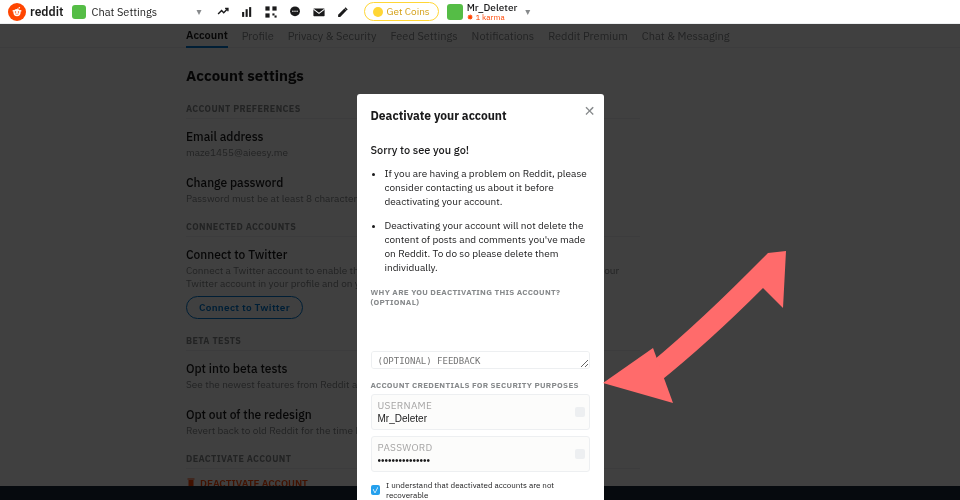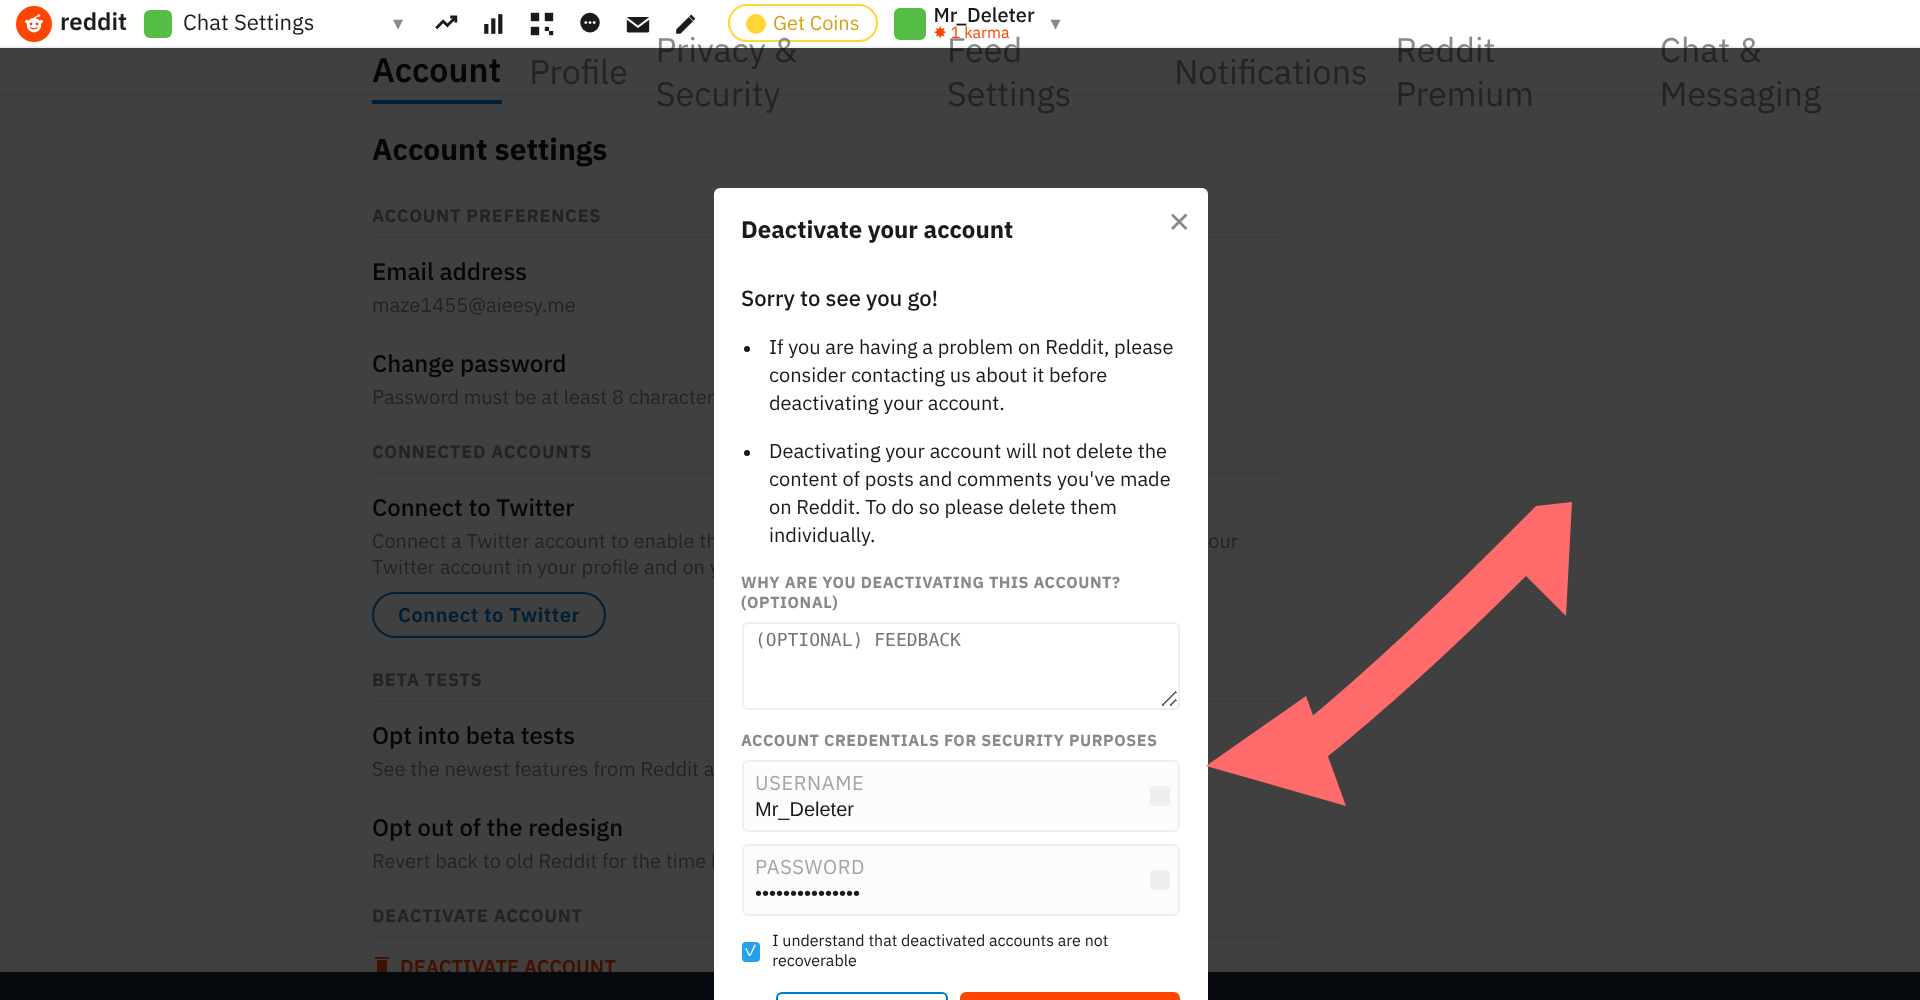--- a/index.html
+++ b/index.html
@@ -21,42 +21,42 @@
   .coins-btn .coin { width: 10px; height: 10px; border-radius: 50%; background: #ffd635; }
   .user-menu { display: flex; align-items: center; gap: 4px; font-size: 10px; }
   .user-menu .avatar { width: 16px; height: 16px; background: #55bd46; border-radius: 3px; }
   .user-menu .uname { font-weight: 500; font-size: 10px; }
   .user-menu .karma { color: #ff4500; font-size: 8px; display:flex; align-items:center; gap:2px; }
   .user-menu .col { display:flex; flex-direction:column; line-height:1; }
   .user-menu .chev { color:#878a8c; font-size:10px; margin-left:4px; }
 
   
   .page { position: absolute; top: 24px; left: 0; right: 0; bottom: 0; background: #fff; }
-  .tabs { display: flex; gap: 14px; padding: 0 0 0 186px; height: 24px; align-items:center; border-bottom:1px solid #edeff1; font-size: 17px; color:#878a8c; }
+  .tabs { display: flex; gap: 14px; padding: 0 0 0 186px; height: 24px; align-items:center; border-bottom:1px solid #edeff1; font-size: 11px; color:#878a8c; }
   .tab { padding: 4px 0; }
   .tab.active { color:#1a1a1b; font-weight:600; border-bottom: 2px solid #0079d3; }
   .settings { padding: 18px 0 0 186px; max-width: 640px; }
   .settings h2 { font-size: 15px; font-weight: 700; margin-bottom: 18px; }
   .sec-label { font-size: 9px; letter-spacing: .4px; font-weight: 700; color: #878a8c; border-bottom:1px solid #edeff1; padding-bottom:4px; margin: 14px 0 8px; text-transform: uppercase; }
   .setting-row { margin: 10px 0 16px; }
   .setting-row .title { font-size: 12px; font-weight:500; }
   .setting-row .desc { font-size: 10px; color:#878a8c; margin-top:2px; }
   .connect-btn { display:inline-block; margin-top:6px; border:1px solid #0079d3; color:#0079d3; border-radius:14px; padding:4px 12px; font-size:10px; font-weight:600; letter-spacing:.3px; }
   .deact-link { color:#ff4500; font-size:10px; font-weight:600; display:flex; align-items:center; gap:4px; }
 
   
   .overlay { position:absolute; inset:24px 0 0 0; background: rgba(0,0,0,0.75); display:flex; align-items:flex-start; justify-content:center; padding-top:70px; }
   .modal { width: 247px; background:#fff; border-radius:3px; padding: 14px 14px 14px; position:relative; font-size: 10px; color:#1a1a1b; }
   .modal-close { position:absolute; right:8px; top:8px; color:#878a8c; font-size:14px; cursor:pointer; }
   .modal h3 { font-size: 12px; font-weight:700; margin-bottom: 20px; }
   .modal .sub { font-size: 11px; font-weight:500; margin-bottom: 10px; }
   .modal ul { list-style: disc; padding-left: 14px; margin-bottom: 12px; }
   .modal ul li { margin-bottom: 10px; line-height:1.4; }
   .fld-label { font-size: 8px; font-weight:700; color:#878a8c; letter-spacing:.3px; text-transform:uppercase; margin: 8px 0 4px; }
-  .feedback { width:100%; height:44px; border:1px solid #edeff1; border-radius:3px; padding:4px 6px; font-size:9px; color:#878a8c; resize: both; }
+  .feedback { width:100%; height:18px; border:1px solid #edeff1; border-radius:3px; padding:4px 6px; font-size:9px; color:#878a8c; resize: both; margin-top: 40px; }
   .cred { position:relative; background:#fcfcfb; border:1px solid #edeff1; border-radius:3px; padding: 4px 6px 4px; margin-bottom:6px; }
   .cred .lbl { font-size:10px; font-weight:400; letter-spacing:.3px; color:#a5a4a4; }
   .cred .val { font-size:10px; color:#1a1a1b; border:none; outline:none; background:transparent; width: calc(100% - 14px); }
   .cred .badge { position:absolute; right:4px; top:50%; transform:translateY(-50%); width:10px; height:10px; background:#edeff1; border-radius:2px; }
   .chk-row { display:flex; align-items:center; gap:6px; margin:8px 0 10px; font-size:8px; }
   .chk { width:10px; height:10px; background:#24a0ed; border-radius:2px; display:flex; align-items:center; justify-content:center; color:#fff; font-size:8px; }
   .modal-actions { display:flex; justify-content:flex-end; gap:6px; }
   .btn { border-radius:3px; padding:5px 22px; font-size:10px; font-weight:700; letter-spacing:.3px; cursor:pointer; }
   .btn-cancel { background:#fff; border:1px solid #0079d3; color:#0079d3; }
   .btn-deact { background:#ff4500; border:1px solid #ff4500; color:#fff; }

